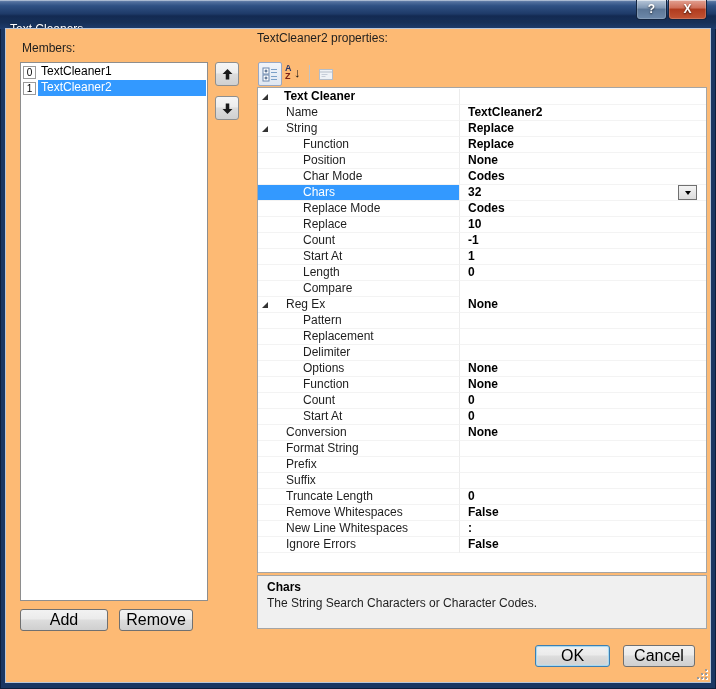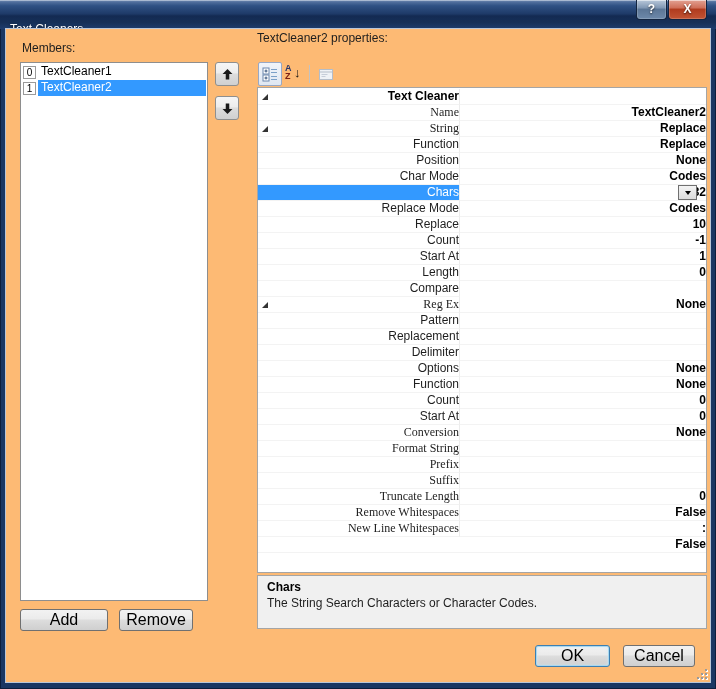--- a/index.html
+++ b/index.html
@@ -64,26 +64,26 @@
   .tool-btn.pressed { border-color:#98A8C5; background:linear-gradient(#f0f4fa,#dfe7f2); }
   .tool-sep { width:1px; height:18px; background:#C2C2C2; margin:0 4px 0 3px; }
   .az { position:relative; width:18px; height:16px; font-weight:bold; }
   .az .a { position:absolute; left:0; top:-3px; font-size:9px; color:#27356b; }
   .az .z { position:absolute; left:0; top:5px;  font-size:9px; color:#7b2016; }
   .az .ar { position:absolute; left:9px; top:-1px; font-size:13px; color:#111; }
 
   
   .pg-grid { position:absolute; left:251px; top:58px; width:450px; height:486px;
     background:#fff; border:1px solid #A5A5A5; overflow:hidden; padding-top:1px; }
-  .prow { position:relative; height:16px; display:flex; font-size:12px; line-height:15px;text-align:right; }
+  .prow { position:relative; height:16px; display:flex; font-size:12px; line-height:15px; }
   .cell-label { width:202px; flex:none; border-right:1px solid #ECECEC;
     border-bottom:1px solid #F3F3F3; position:relative; color:#1e1e1e; white-space:nowrap; overflow:hidden; }
   .cell-value { flex:1; border-bottom:1px solid #F3F3F3; padding-left:8px;
     color:#000; white-space:nowrap; overflow:hidden; position:relative; }
-  .lv1 { padding-left:42px;font-family:Liberation Serif, serif; } .lv2 { padding-left:45px; }
+  .lv1 { padding-left:28px; } .lv2 { padding-left:45px; }
   .prow.category .cell-label { font-weight:bold; color:#000; padding-left:26px; }
   .prow.selected .cell-label { background:#3399FF; color:#fff; }
   .bold { font-weight:bold; }
   .expander { position:absolute; left:4px; top:5px; width:0; height:0;
     border-bottom:6px solid #333; border-left:6px solid transparent; }
   .dd-btn { position:absolute; right:9px; top:0; width:19px; height:15px;
     border:1px solid #707070; background:linear-gradient(#f4f4f4,#dcdcdc);
     display:flex; align-items:center; justify-content:center; }
   .dd-tri { width:0; height:0; border-top:4px solid #000;
     border-left:3.5px solid transparent; border-right:3.5px solid transparent; }
@@ -284,20 +284,21 @@
         </div>
         <div class="prow">
           <div class="cell-label lv1">Remove Whitespaces</div>
           <div class="cell-value bold">False</div>
         </div>
         <div class="prow">
           <div class="cell-label lv1">New Line Whitespaces</div>
           <div class="cell-value bold">:</div>
         </div>
         <div class="prow">
+          <div class="cell-label lv1">Ignore Errors</div>
           <div class="cell-value bold">False</div>
         </div>
       </div>
 
     <div class="pg-desc">
       <div class="t">Chars</div>
       <div class="d">The String Search Characters or Character Codes.</div>
     </div>
 
     <div class="btn btn-ok">

